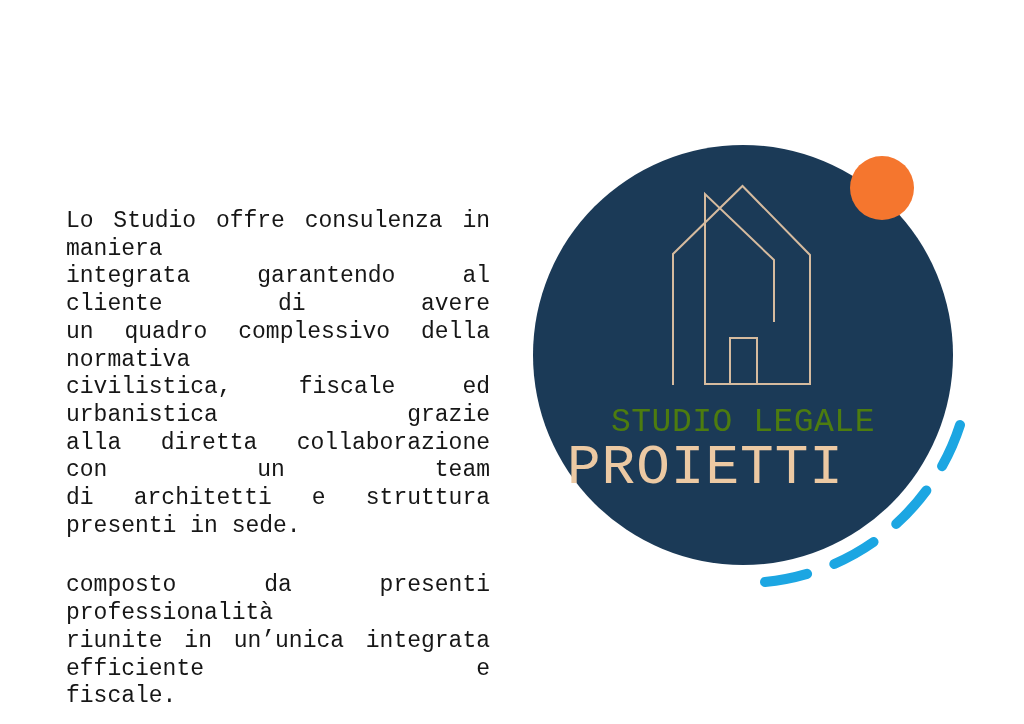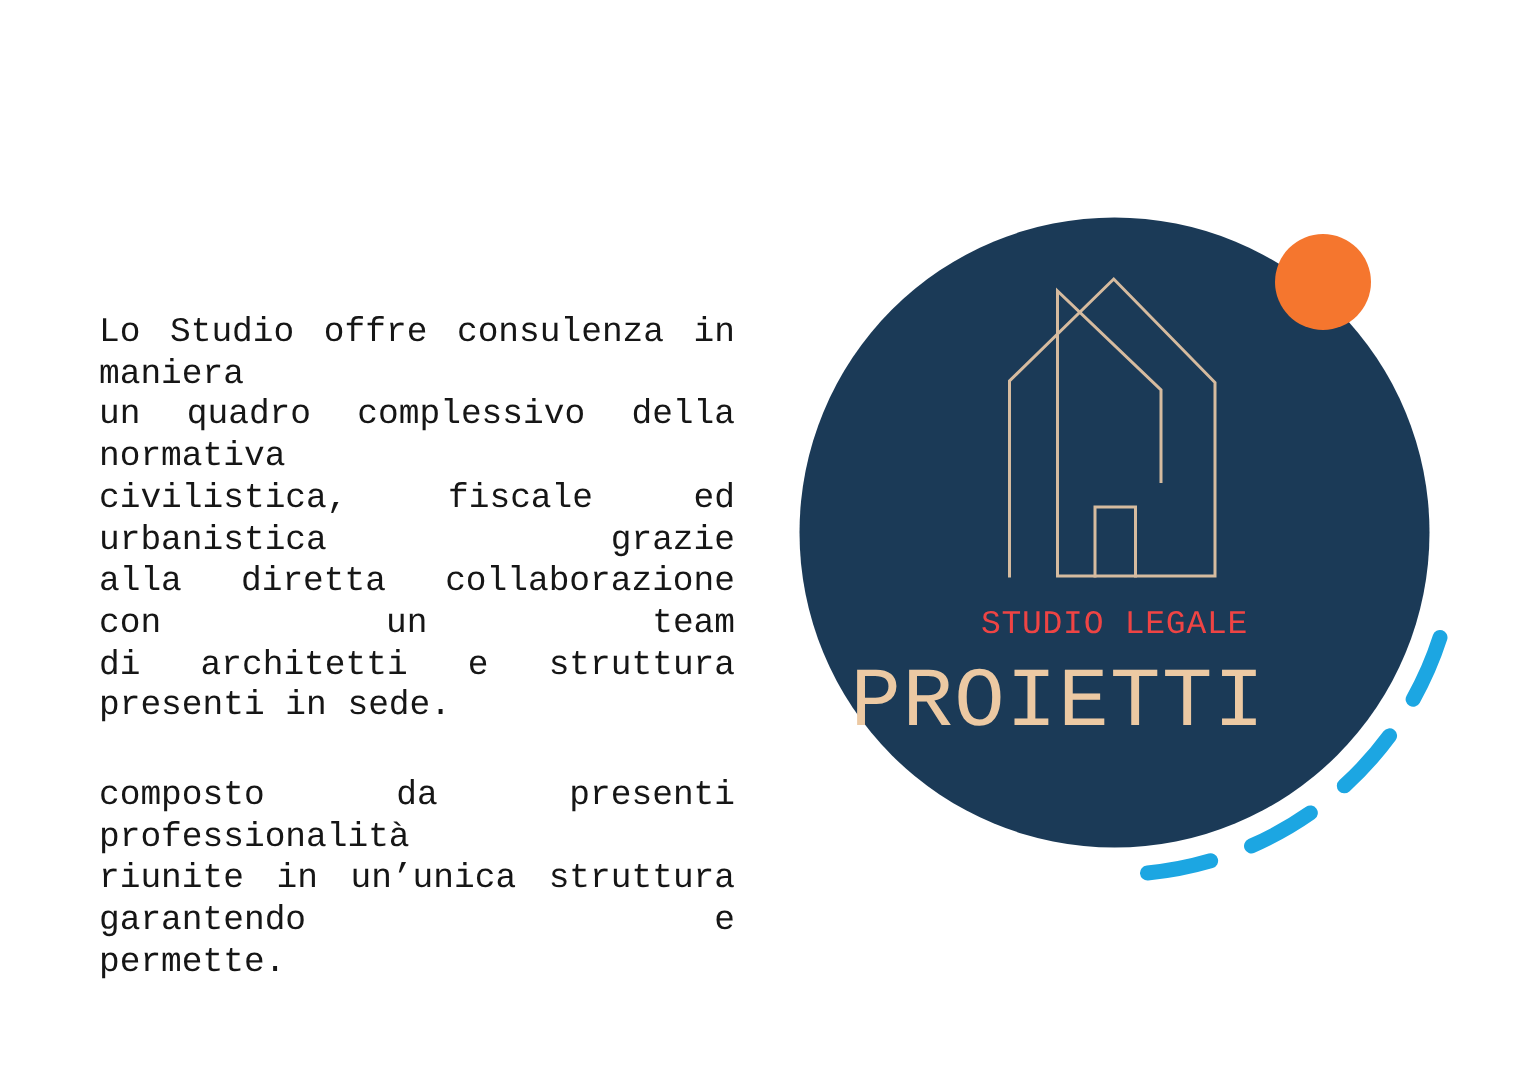--- a/index.html
+++ b/index.html
@@ -33,53 +33,54 @@
   .logo-svg {
     position: absolute;
     left: 0; top: 0;
     width: 1024px;
     height: 724px;
   }
   .logo-text1 {
     position: absolute;
     left: 543px; top: 406px; width: 400px;
     text-align: center;
-    font-size: 22px;
+    font-size: 33px;
     letter-spacing: 0.5px;
     line-height: 1;
-    color: #ef4444;
+    color: #4d7c0f;
     white-space: nowrap;
   }
   .logo-text2 {
     position: absolute;
     left: 567px; top: 440px; width: 400px;
     font-size: 56px;
     letter-spacing: 1px;
     line-height: 1;
     color: #ecc9a3;
     white-space: nowrap;
   }
 </style>
 </head>
 <body>
 
 <div class="slide">
 
   <div class="text-col">
     <div class="para">
       <div class="tline">Lo Studio offre consulenza in maniera</div>
+      <div class="tline">integrata garantendo al cliente di avere</div>
       <div class="tline">un quadro complessivo della normativa</div>
       <div class="tline">civilistica, fiscale ed urbanistica grazie</div>
       <div class="tline">alla diretta collaborazione con un team</div>
       <div class="tline last">di architetti e struttura presenti in sede.</div>
     </div>
     <div class="para">
       <div class="tline">composto da presenti professionalità</div>
-      <div class="tline">riunite in un’unica struttura garantendo e</div>
-      <div class="tline last">permette.</div>
+      <div class="tline">riunite in un’unica integrata efficiente e</div>
+      <div class="tline last">fiscale.</div>
     </div>
   </div>
 
   <svg class="logo-svg" viewBox="0 0 1024 724" aria-hidden="true">
 
     <circle cx="743" cy="355" r="210" fill="#1b3a57"></circle>
 
     <circle cx="882" cy="188" r="32" fill="#f5762e"></circle>
 
     <path d="M673 385 L673 254 L742.5 186 L810 255 L810 384 L705 384 L705 194 L774 260 L774 322" fill="none" stroke-width="2" stroke="#d6bb9f"></path>

